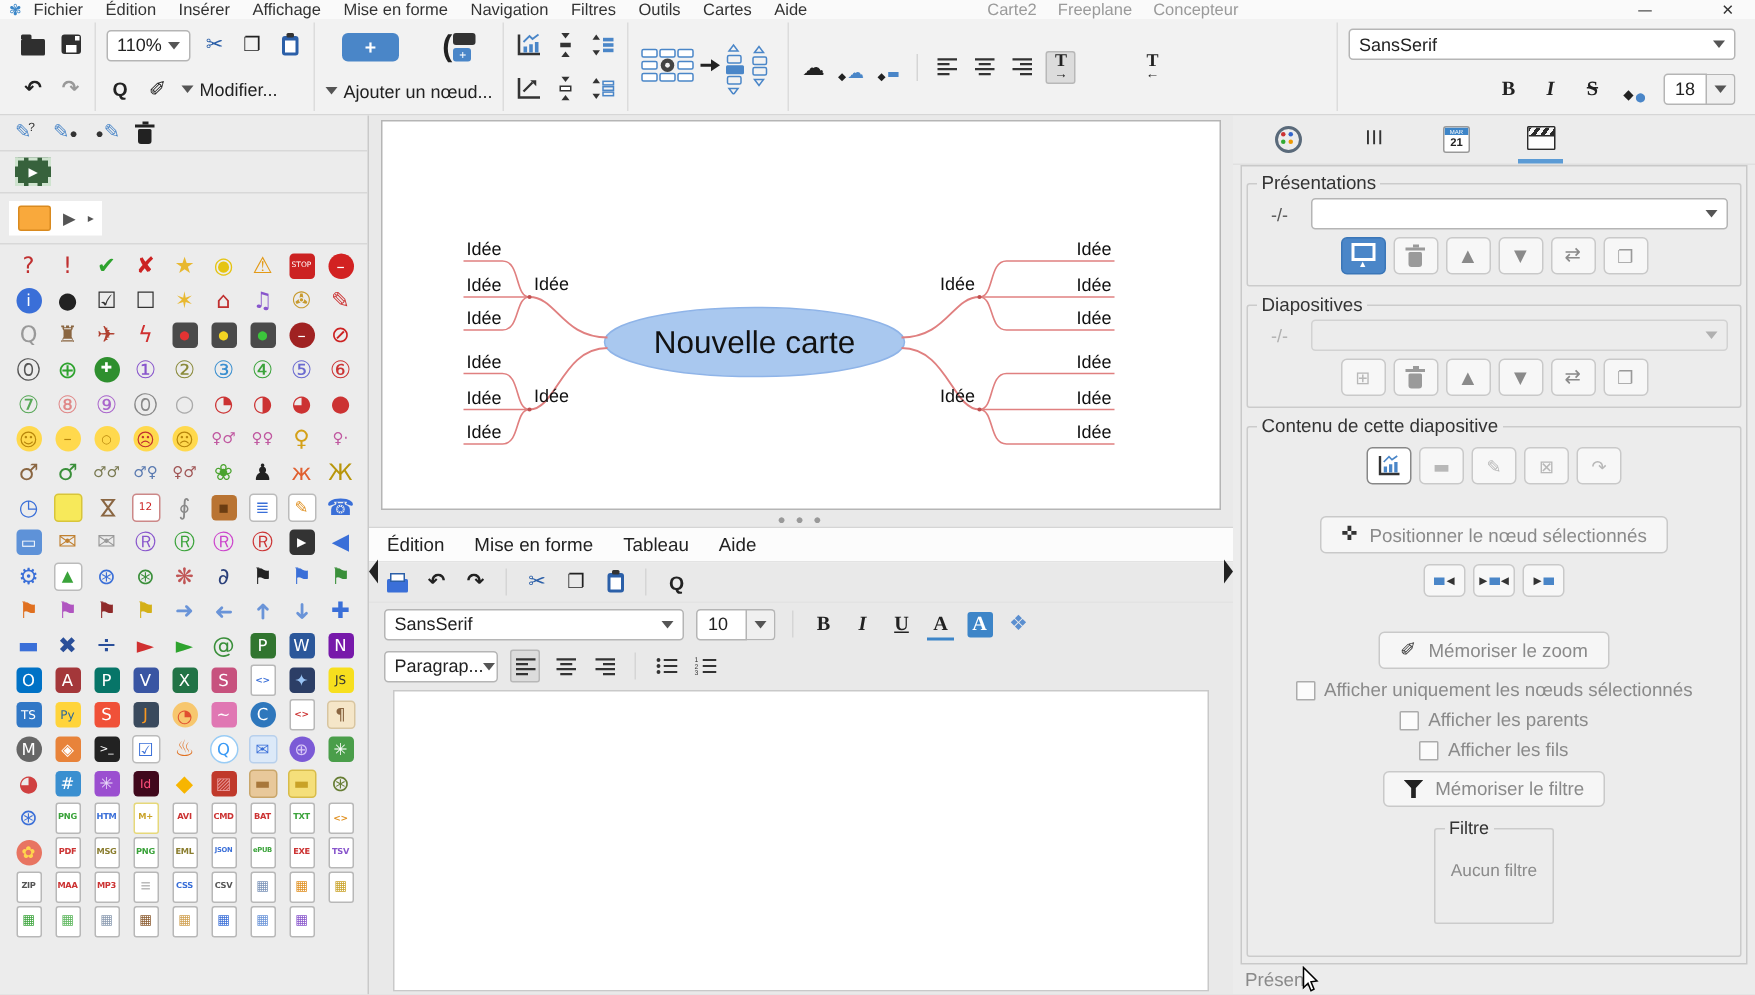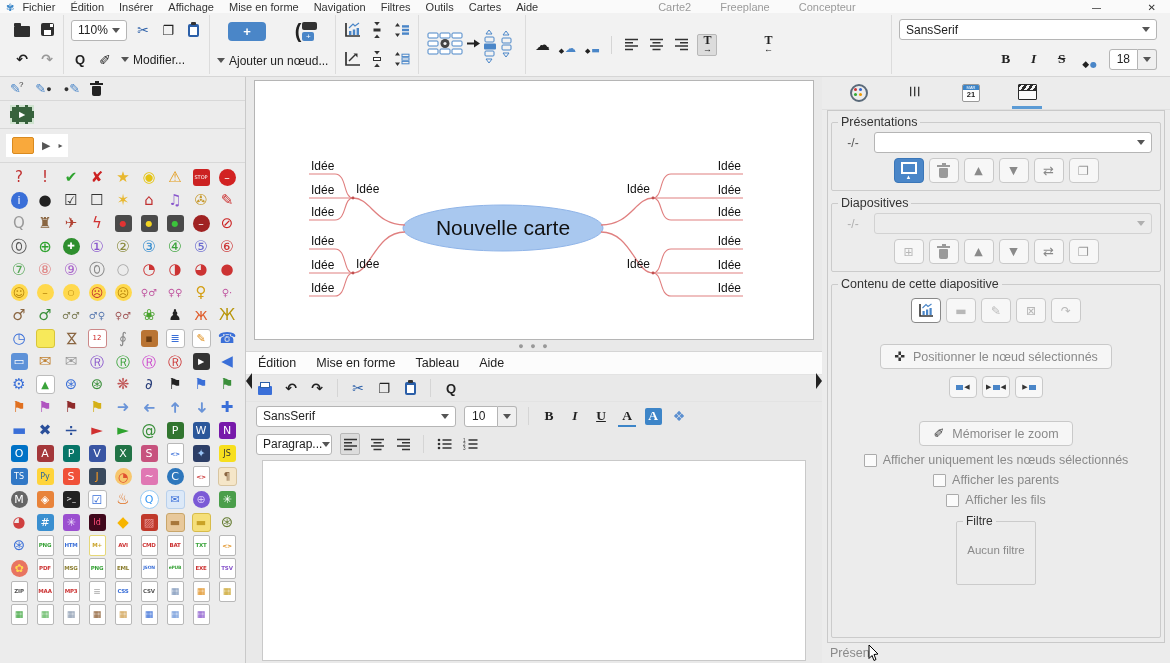--- a/index.html
+++ b/index.html
@@ -4,21 +4,21 @@
 <style>
 html,body{margin:0;padding:0;background:#dcdcdc}
 #app{position:relative;width:1170px;height:663px;background:#ececec;overflow:hidden;
   font-family:"Liberation Sans",sans-serif;font-size:12px;color:#222;-webkit-font-smoothing:antialiased}
 .g{font-family:"DejaVu Sans",sans-serif}
 
 #menubar{position:absolute;left:0;top:0;width:100%;height:13px;background:#fafafa;display:flex;align-items:flex-end;overflow:hidden}
 #app-icon{color:#3a86c8;font-size:10px;margin:0 8px 0 6px}
 #menu-items{display:flex;gap:15px;font-size:11px;color:#333}
 .mitem{white-space:nowrap}
-#window-tabs{display:flex;gap:29px;font-size:11px;color:#9a9a9a;margin-left:120px}
+#window-tabs{display:flex;gap:14px;font-size:11px;color:#9a9a9a;margin-left:120px}
 #win-controls{margin-left:auto;margin-right:14px;display:flex;gap:46px;font-size:10px;color:#333;margin-top:-2px}
 
 #toolbar{position:absolute;left:0;top:13px;width:100%;height:64px;background:#f2f2f2;border-bottom:1px solid #d6d6d6;
   display:flex;align-items:stretch;padding:2px 6px;box-sizing:border-box}
 .tg{display:flex;flex-direction:column;justify-content:space-around;padding:0 7px;border-right:1px solid #dcdcdc}
 .tg:last-child{border-right:none}
 .tr{display:flex;align-items:center;gap:7px}
 .tbtn{display:inline-flex;align-items:center;justify-content:center;min-width:18px;height:20px;cursor:default}
 .tbtn.pressed{background:#dcdcdc;border:1px solid #b8b8b8;border-radius:2px}
 .bold-g{font-weight:bold;font-size:14px;color:#222}
@@ -1209,20 +1209,24 @@
               </div>
               <div class="ckrow">
                 <span class="ckbox"></span>
                 <span>Afficher les parents</span>
               </div>
               <div class="ckrow">
                 <span class="ckbox"></span>
                 <span>Afficher les fils</span>
               </div>
             </div>
+        <span class="widebtn">
+          <span class="ico-funnel"></span>
+          <span>Mémoriser le filtre</span>
+        </span>
         <fieldset class="grp" id="filter-box">
           <legend style="font-size:12px">Filtre</legend>
           <div class="fcontent">Aucun filtre</div>
         </fieldset>
       </div>
     </fieldset>
   </div>
   <div id="rp-partial">Présent</div>
 </div>
 

